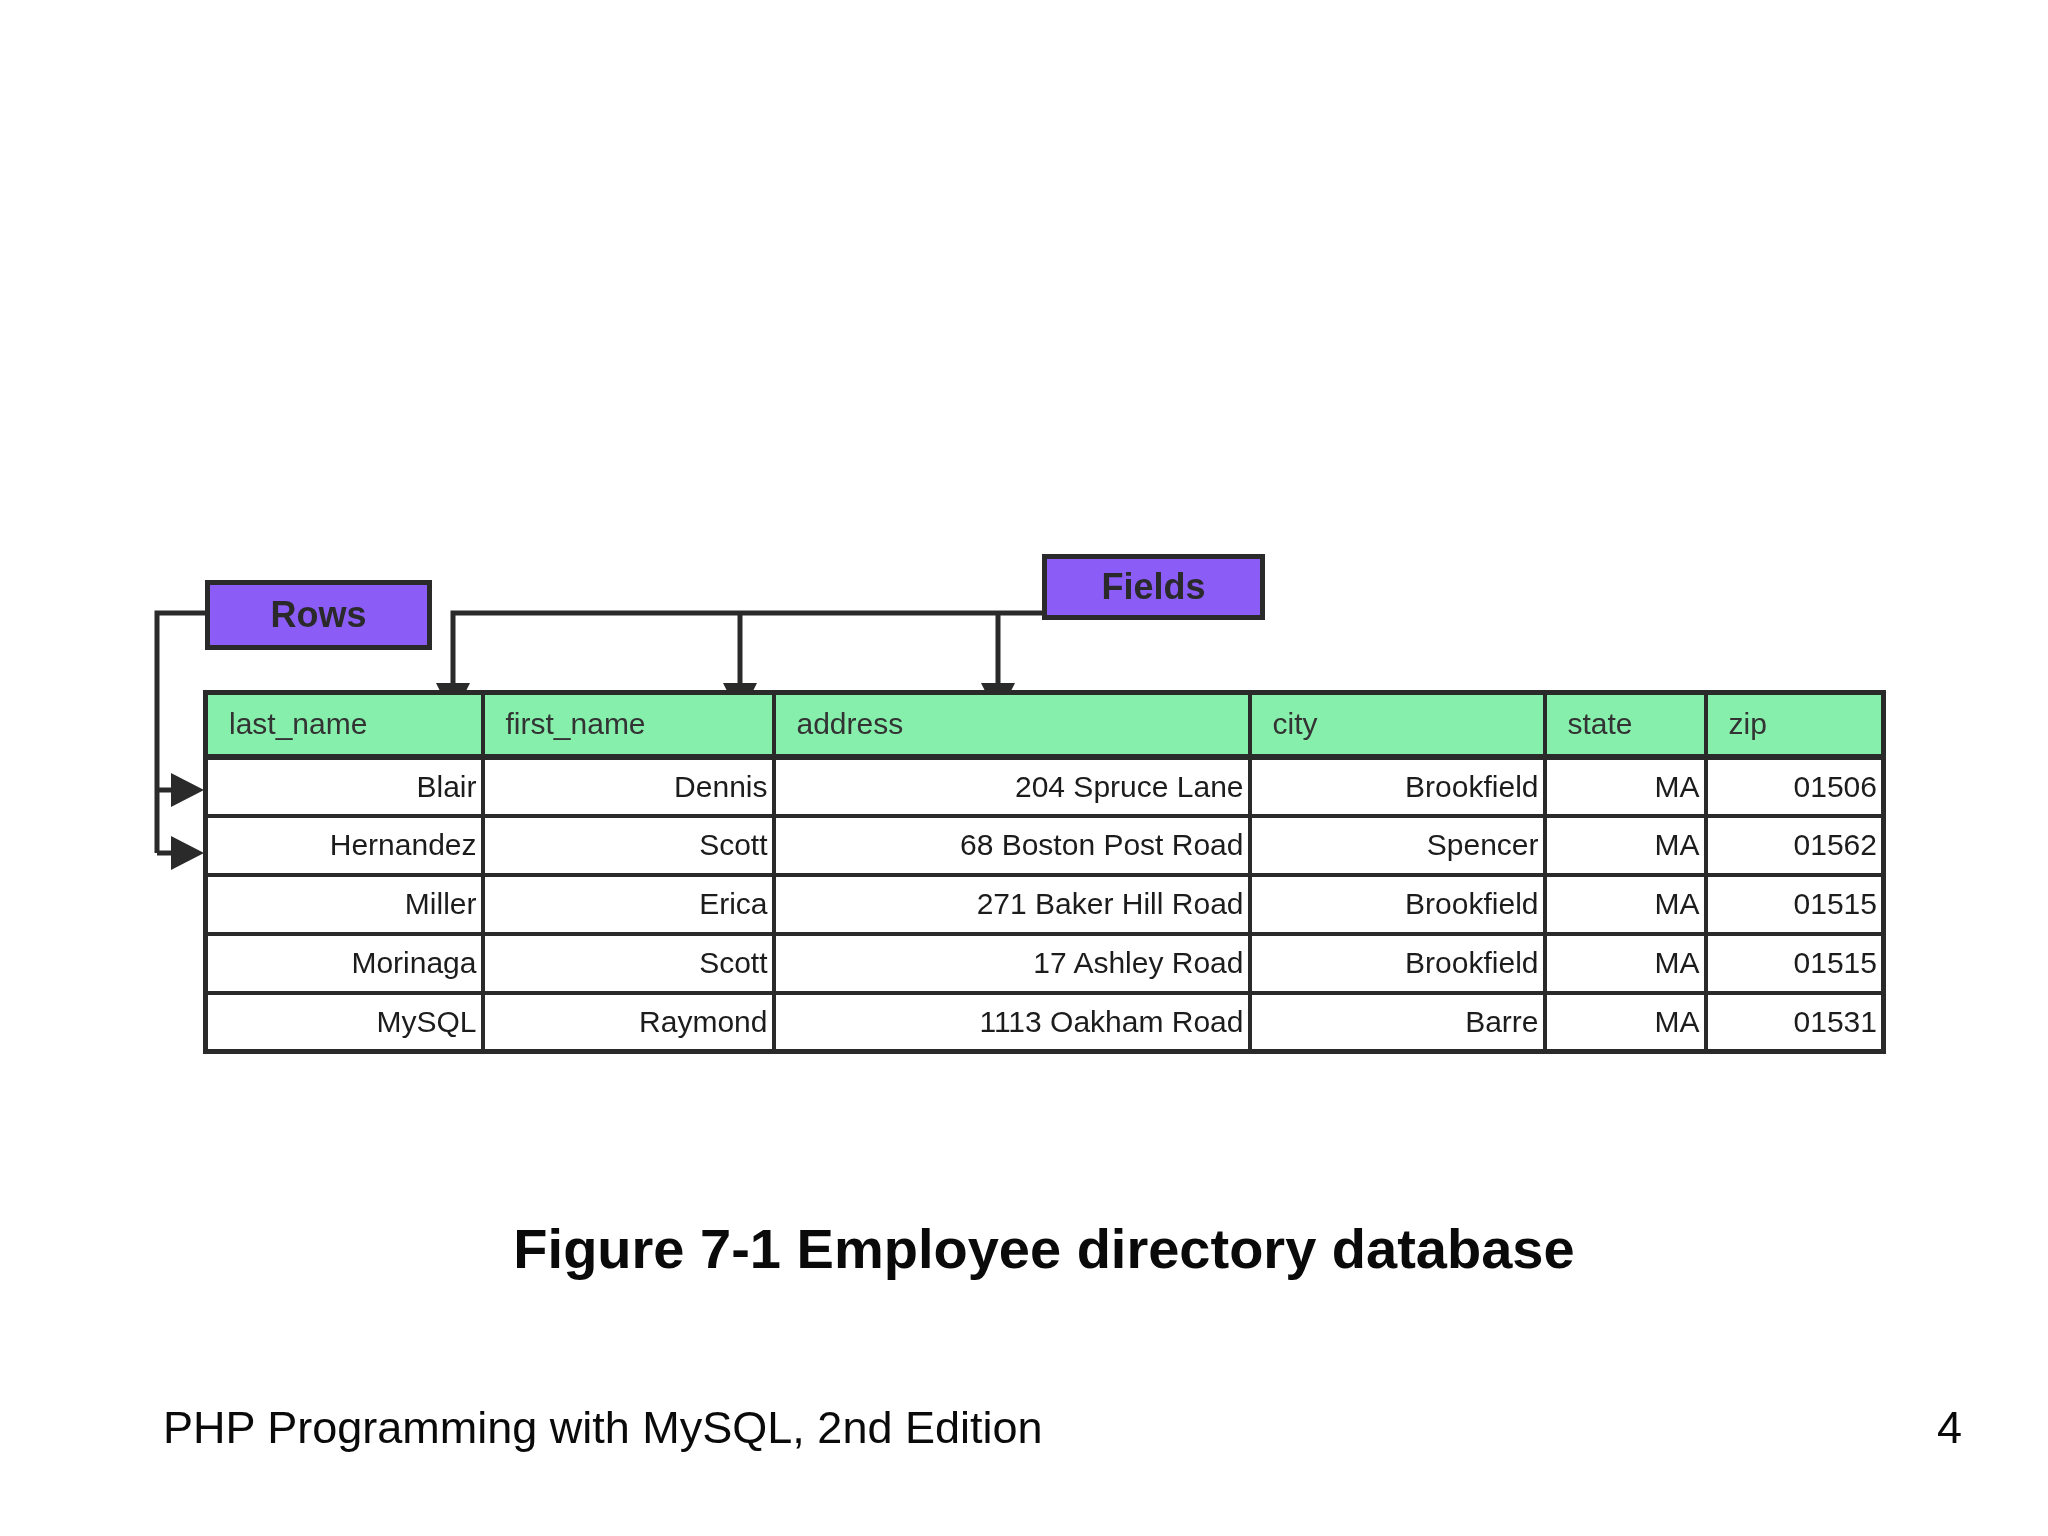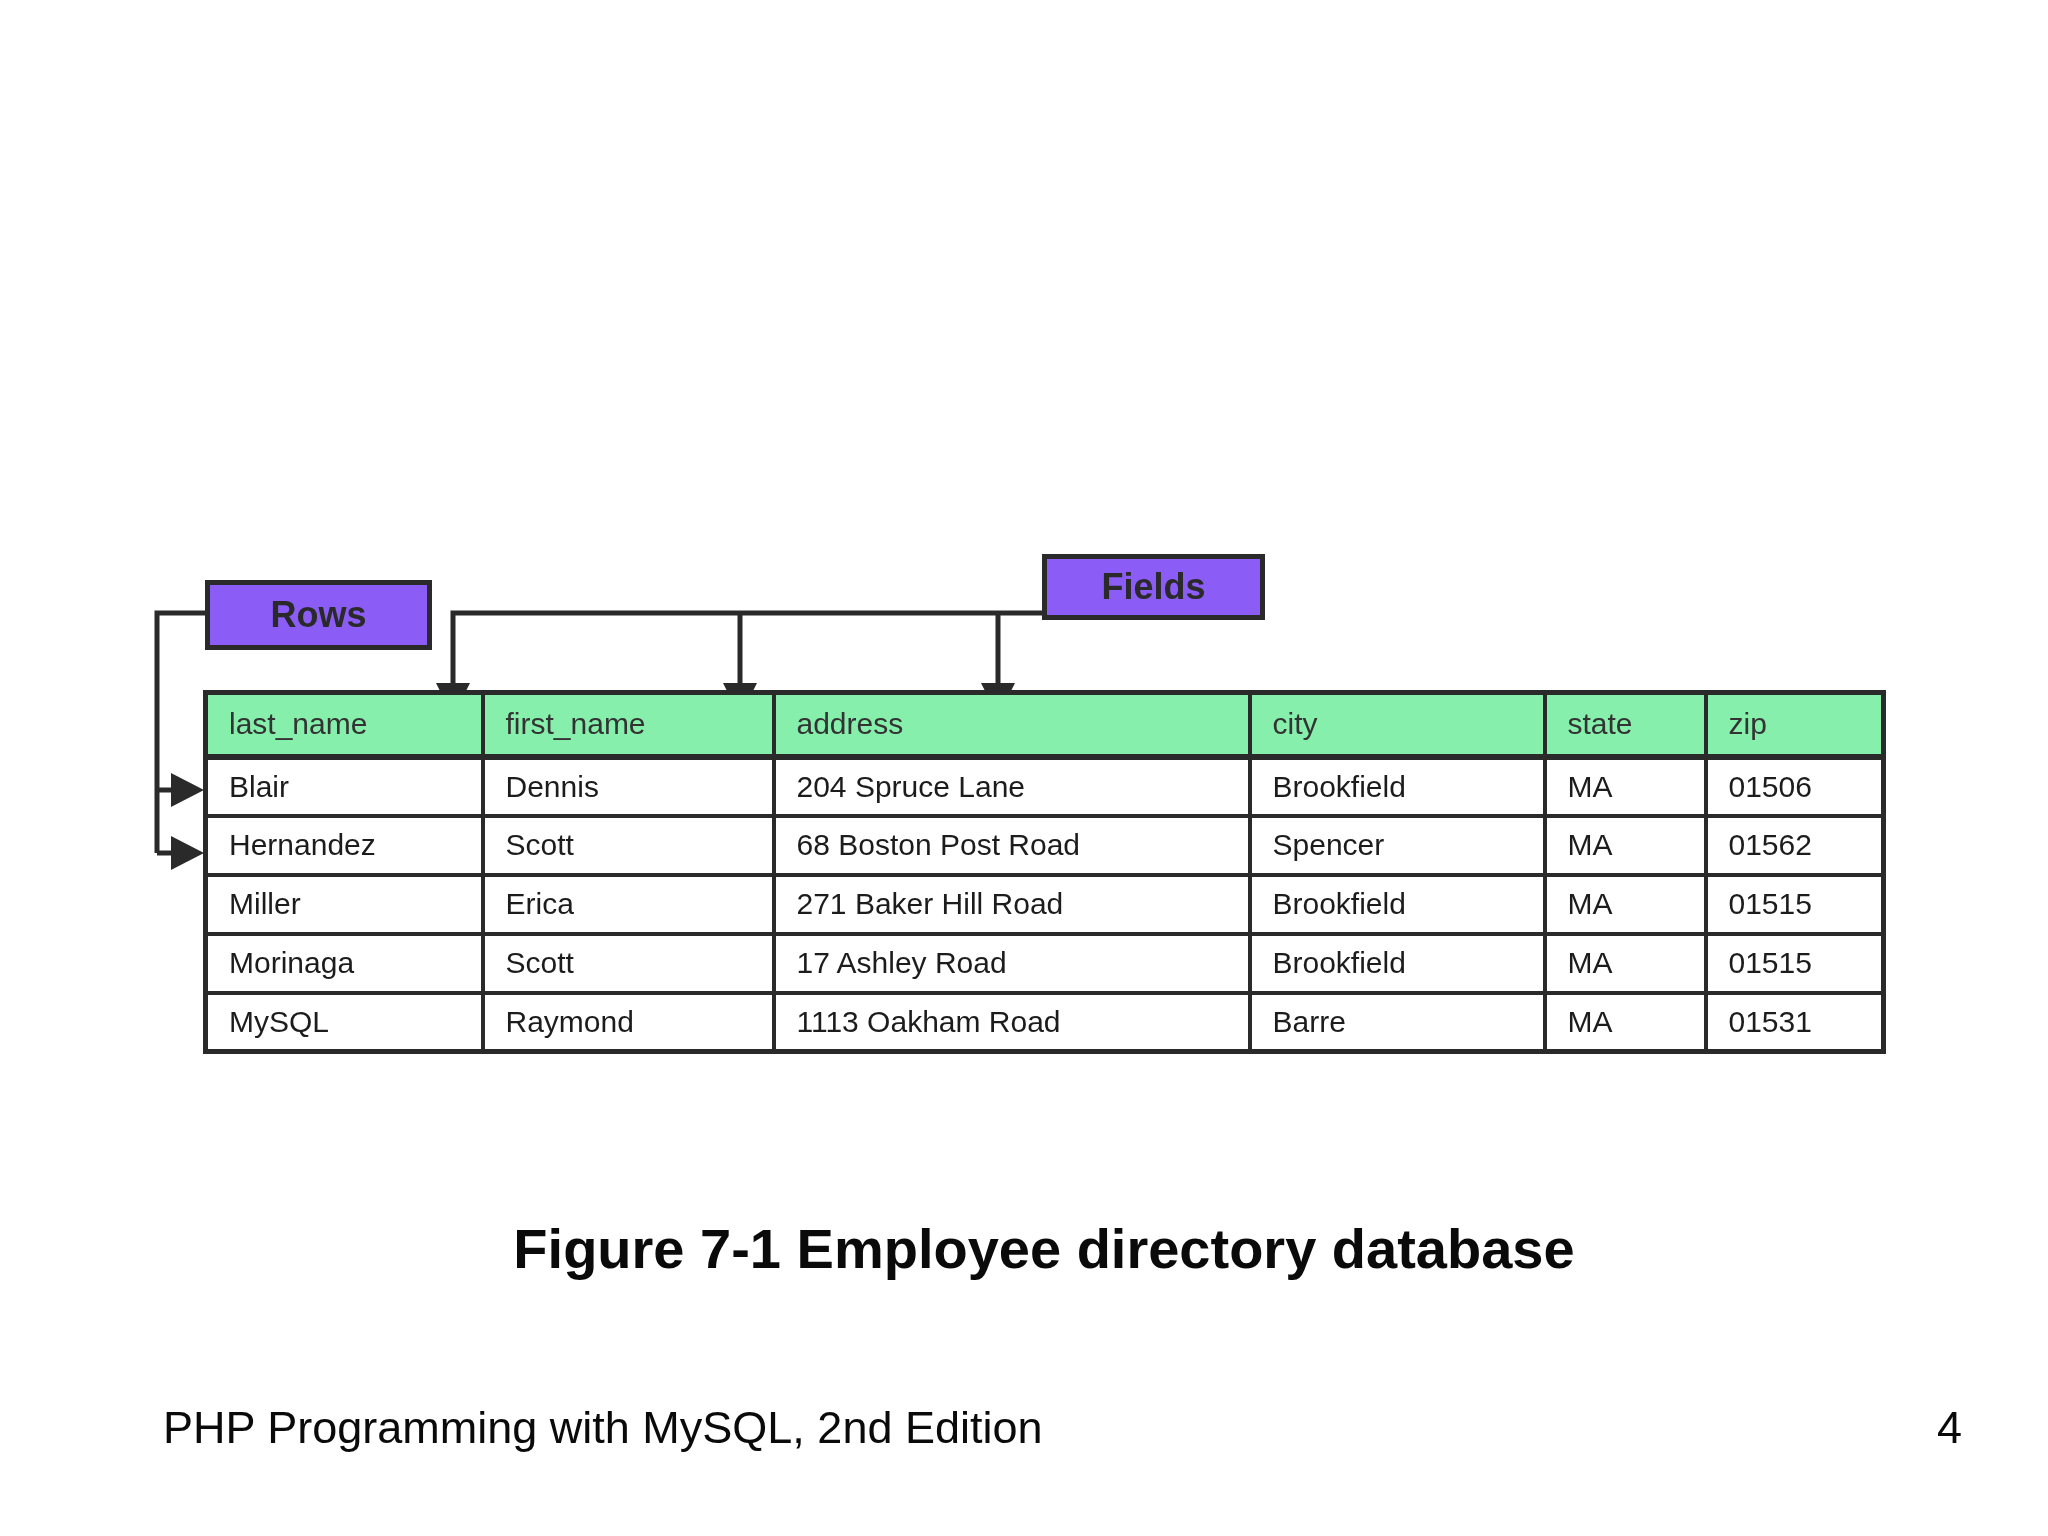--- a/index.html
+++ b/index.html
@@ -41,21 +41,21 @@
   }
   .employee-table th, .employee-table td {
     box-sizing: border-box; border: 4px solid #2a2a2a;
     text-align: left; font-weight: normal; padding: 0 4px 0 21px;
     white-space: nowrap; overflow: hidden;
   }
   .employee-table thead th {
     background: #86efac; height: 64px;
     border-bottom: 6px solid #2a2a2a; color: #333333;
   }
-  .employee-table td { height: 59px; color: #1c1c1c; background: #ffffff; }
+  .employee-table td { height: 59px; color: #1c1c1c; background: #ffffff; text-align: right; }
 
   
   .caption {
     position: absolute; top: 1216px; left: 8px; width: 100%;
     text-align: center; font-weight: bold; font-size: 56px; color: #0a0a0a; margin-left: 12px;
   }
 
   
   .footer {
     position: absolute; top: 1402px; left: 116px; right: 86px;

